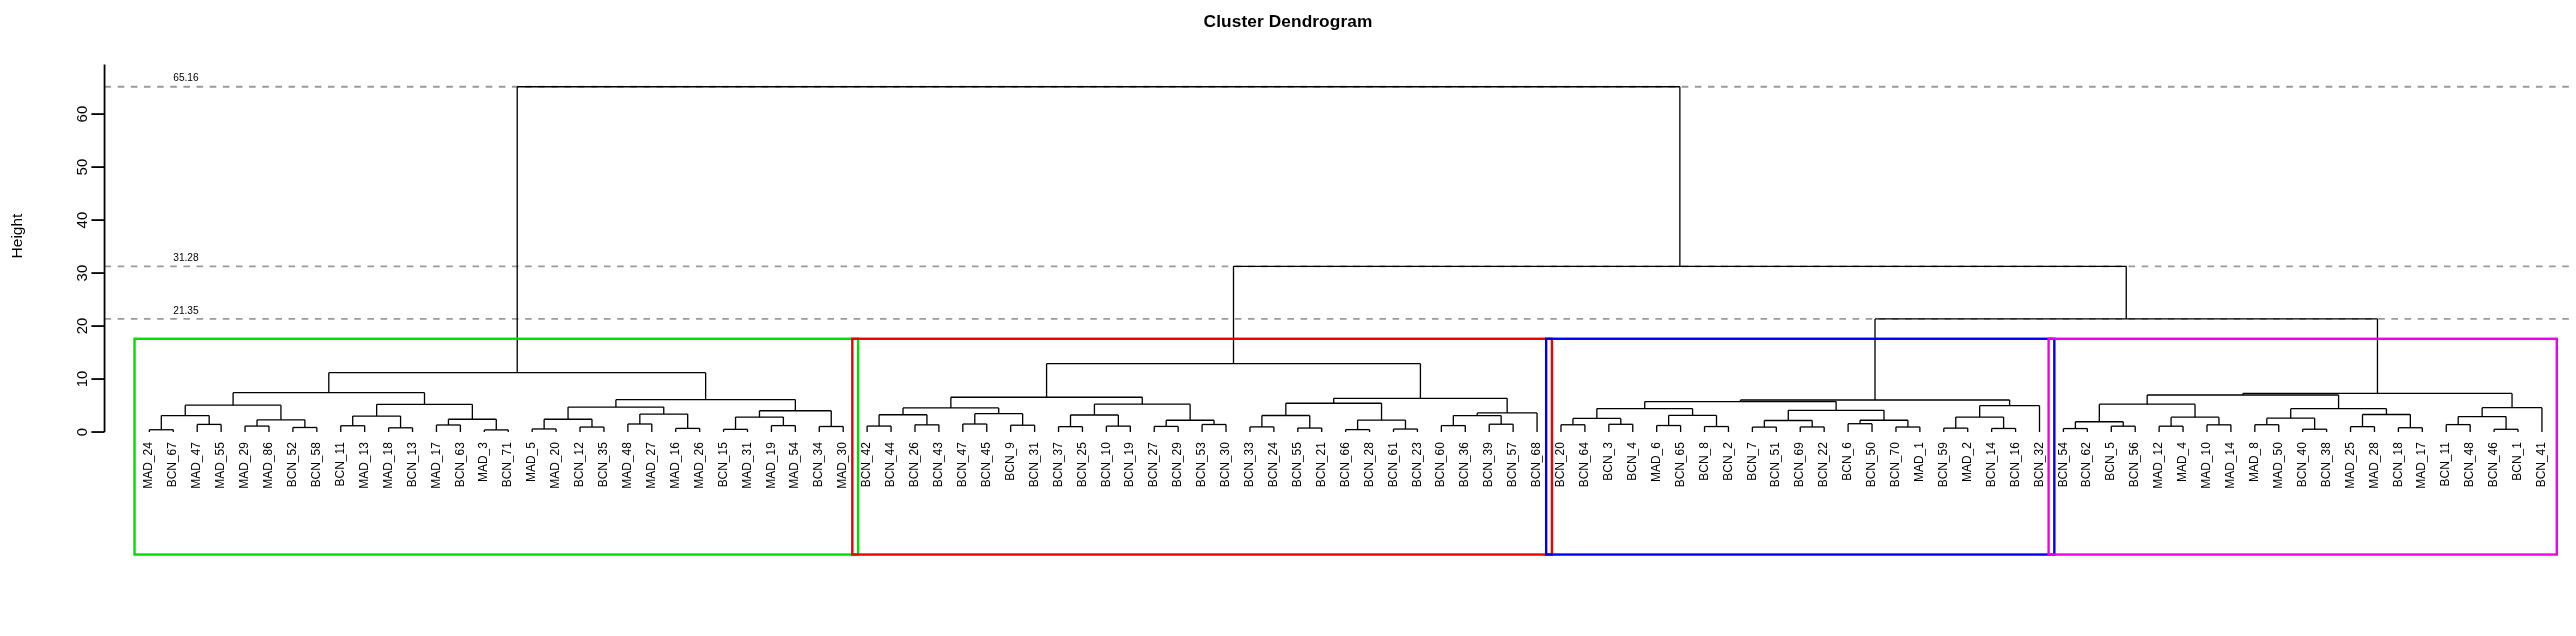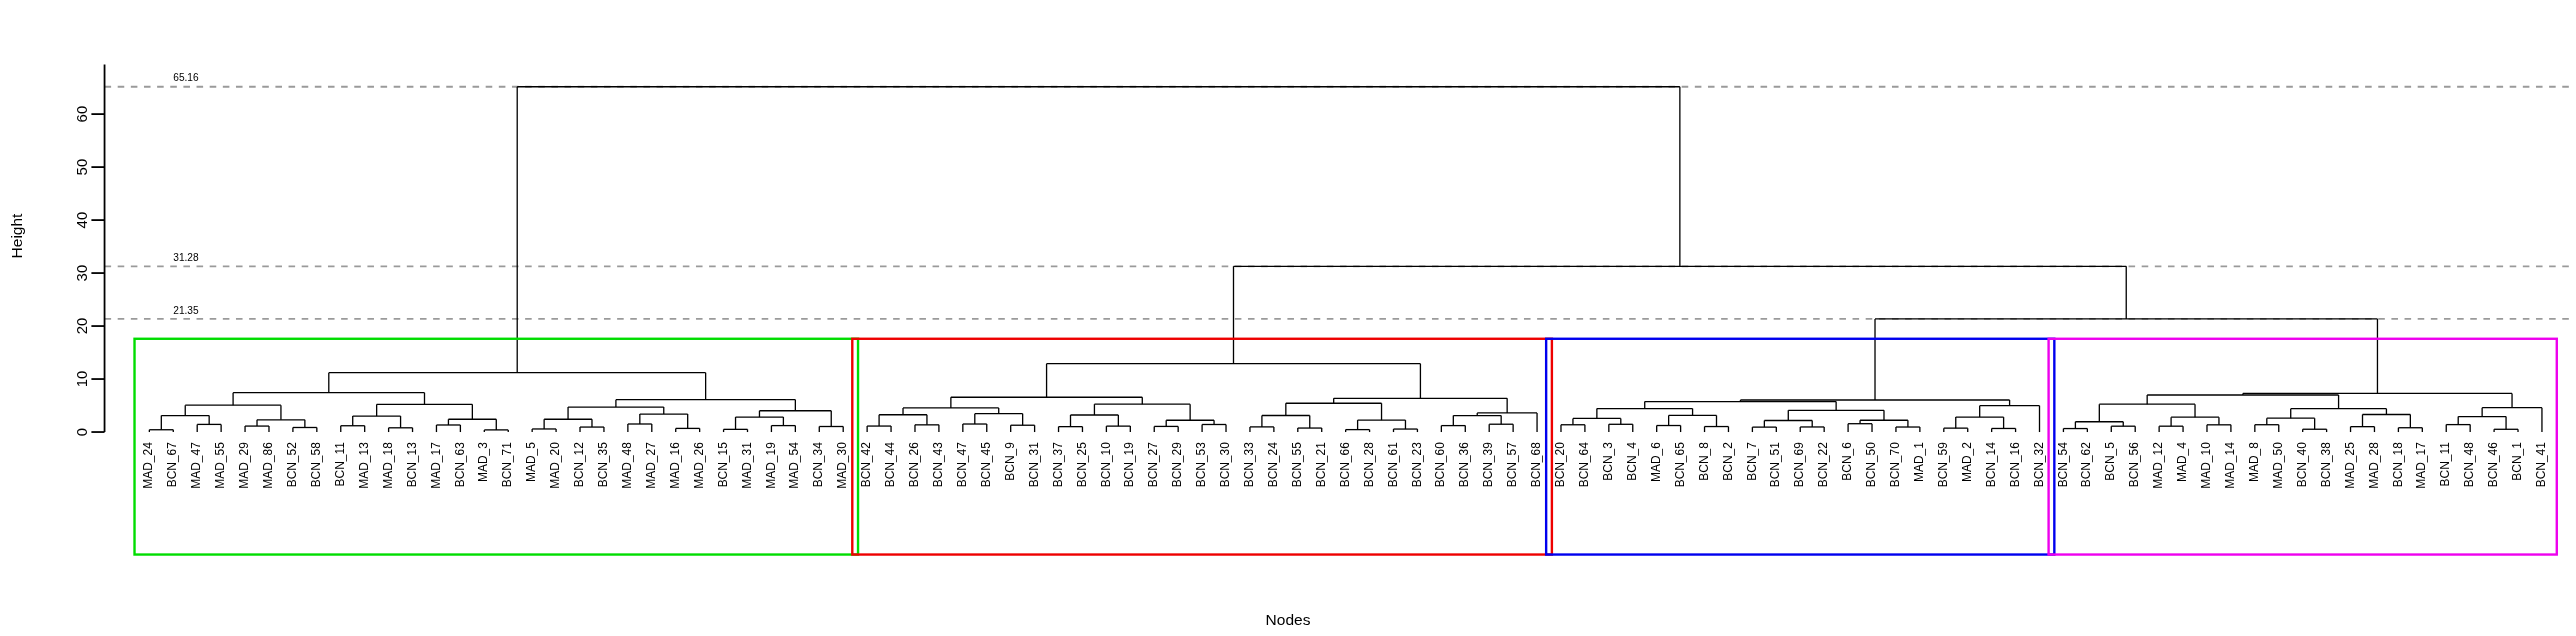--- a/index.html
+++ b/index.html
@@ -100,24 +100,24 @@
     font-family: "Liberation Sans", sans-serif;
     font-size: 20px;
     fill: #000000;
   }
 </style>
 </head>
 <body>
 
 <div id="plot-root">
 
+  <div id="chart-title">Cluster Dendrogram</div>
 
   <div id="ylabel">Height</div>
 
-  <div id="xlabel">Nodes</div>
 
   <svg id="dendro-svg" viewBox="0 0 4312 1066" preserveAspectRatio="none">
     <g id="threshold-group">
         <line x1="175" y1="145.18411764705888" x2="4300" y2="145.18411764705888" class="thresh-line"></line>
         <text x="290" y="136.18411764705888" class="thresh-text">65.16</text>
         <line x1="175" y1="445.62" x2="4300" y2="445.62" class="thresh-line"></line>
         <text x="290" y="436.62" class="thresh-text">31.28</text>
         <line x1="175" y1="533.6757352941177" x2="4300" y2="533.6757352941177" class="thresh-line"></line>
         <text x="290" y="524.6757352941177" class="thresh-text">21.35</text>
       </g>

